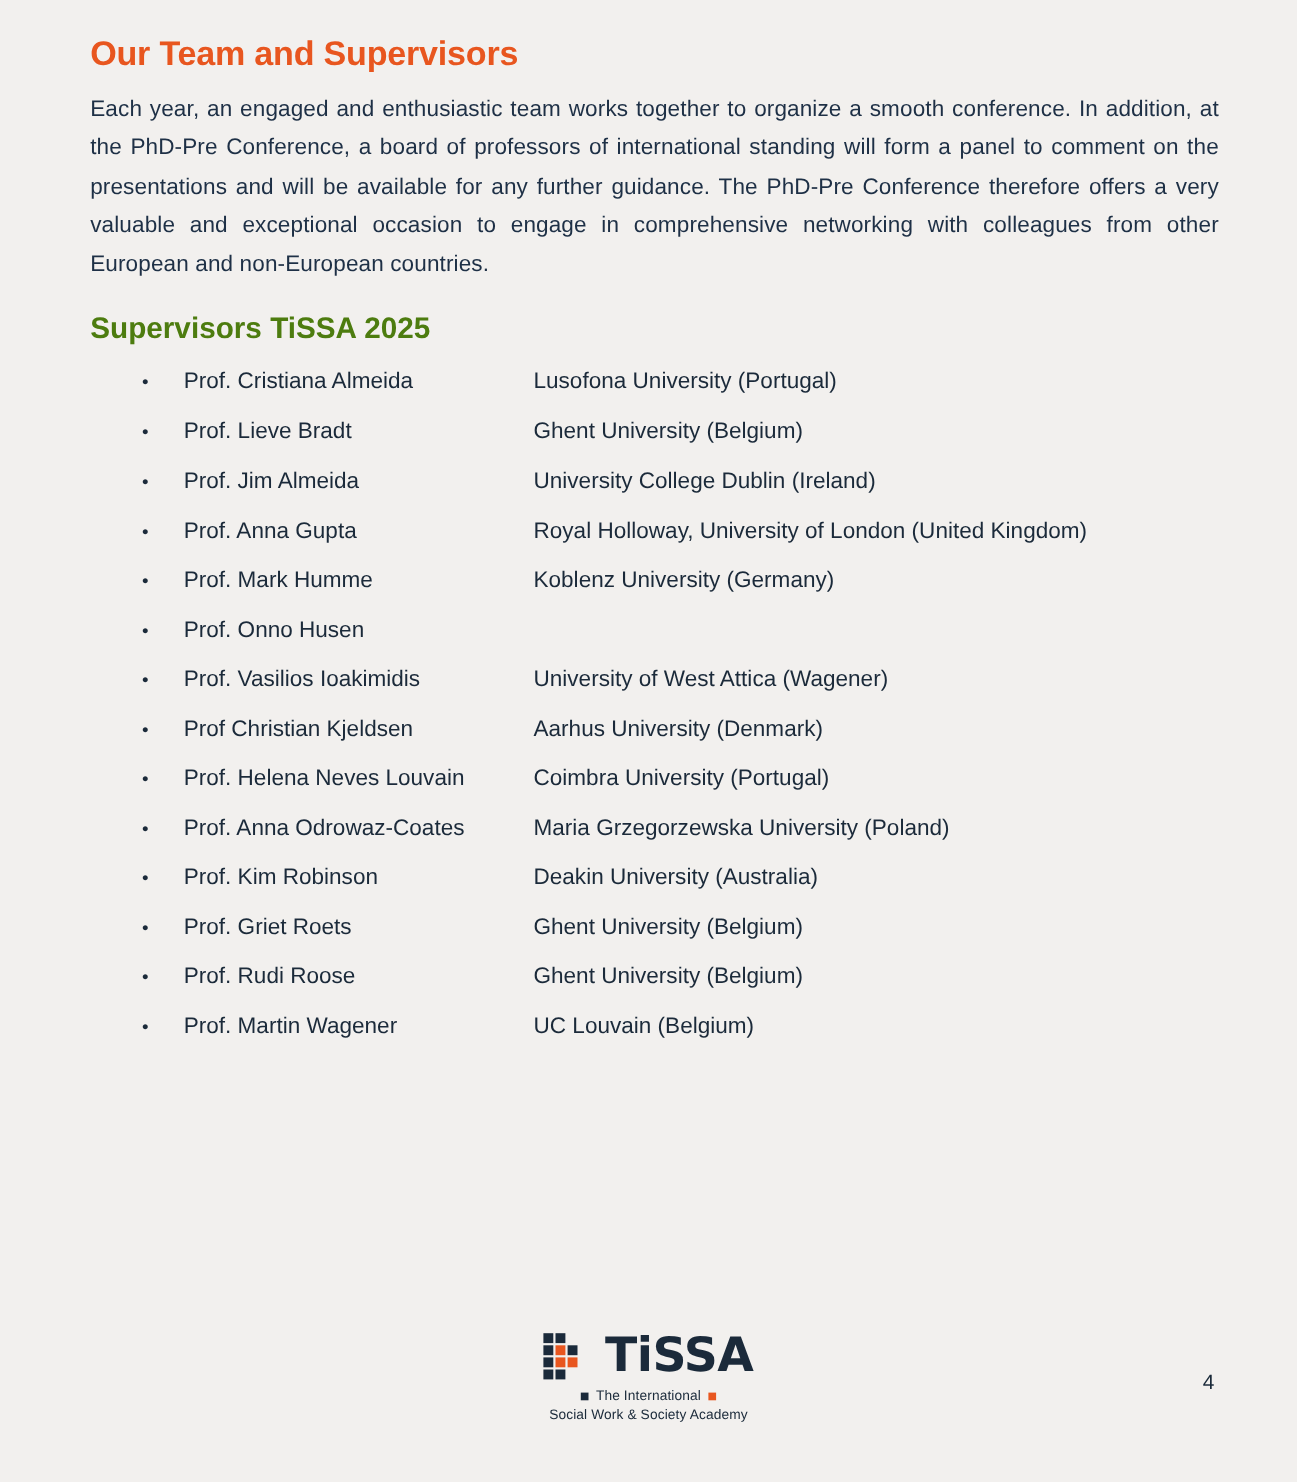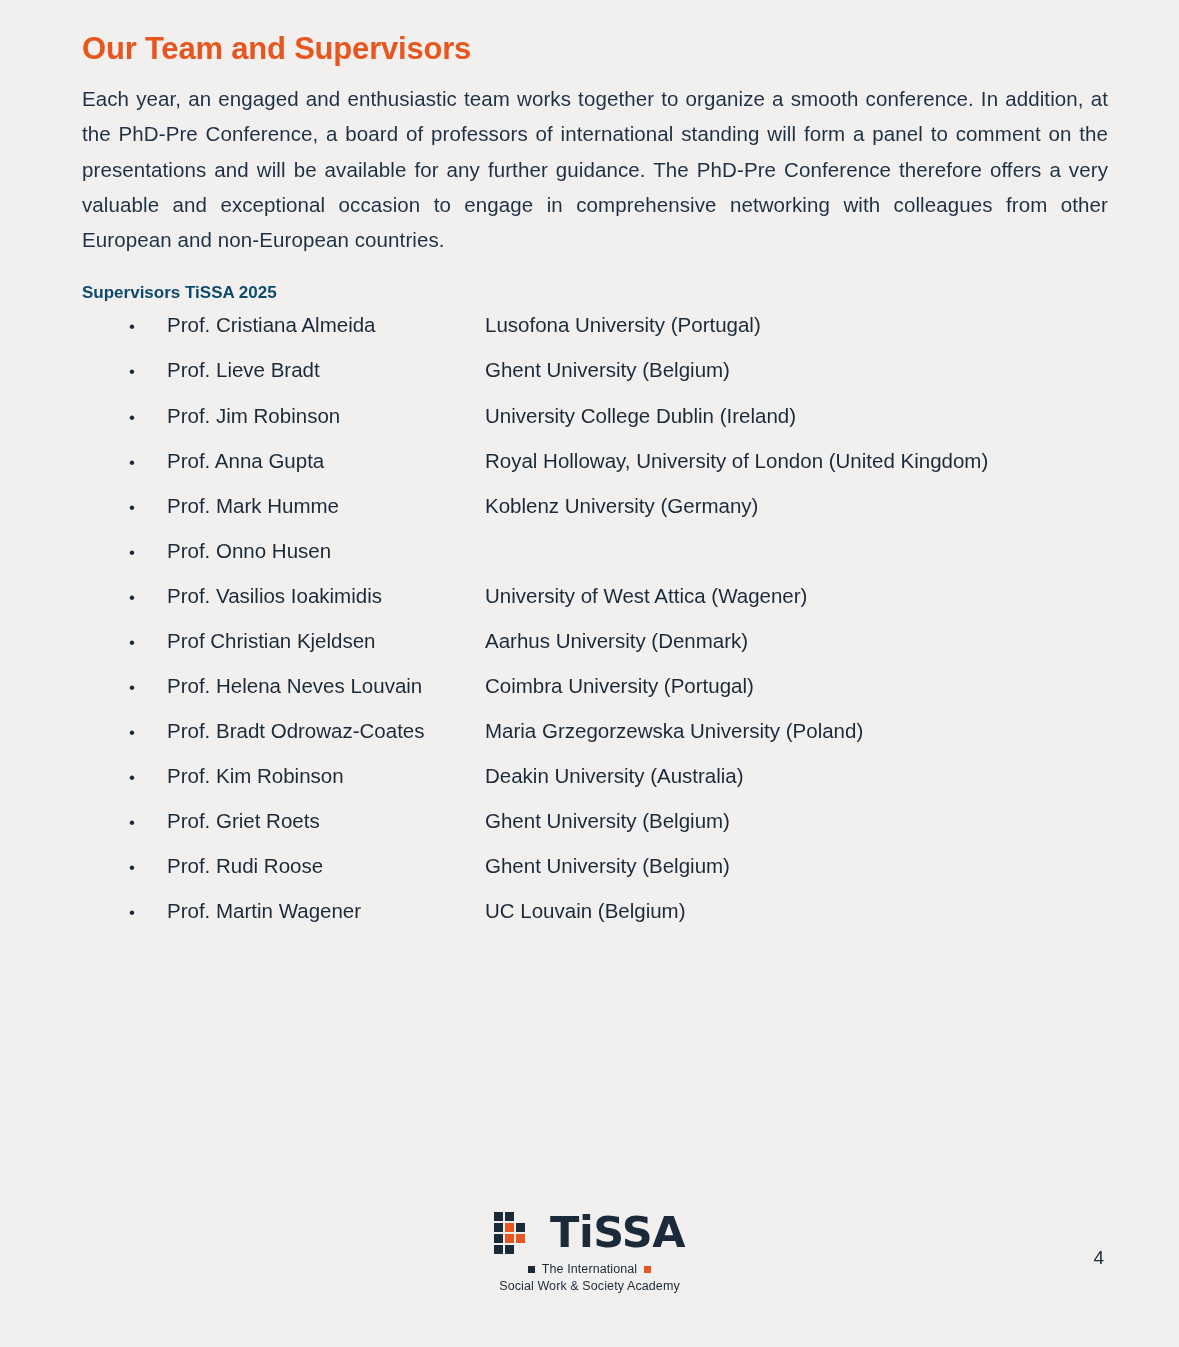--- a/index.html
+++ b/index.html
@@ -39,24 +39,24 @@
   }
   p.intro {
     font-size: 20.5px;
     line-height: 1.72;
     text-align: justify;
     margin: 0 0 26px 0;
     color: #1e3046;
     letter-spacing: 0.1px;
   }
   h2.section-title {
-    font-size: 17px;
+    font-size: 27px;
     font-weight: bold;
-    color: #0c4a6e;
-    margin: 26px 0 11px 0;
+    color: #4d7c0f;
+    margin: 26px 0 22px 0;
   }
   ul.supervisors {
     list-style: none;
     margin: 0;
     padding: 0 0 0 45px;
   }
   ul.supervisors li {
     display: flex;
     align-items: baseline;
     font-size: 20.5px;
@@ -167,21 +167,21 @@
         <span class="sv-name">Prof. Cristiana Almeida</span>
         <span class="sv-affil">Lusofona University (Portugal)</span>
       </li>
       <li>
         <span class="bullet">•</span>
         <span class="sv-name">Prof. Lieve Bradt</span>
         <span class="sv-affil">Ghent University (Belgium)</span>
       </li>
       <li>
         <span class="bullet">•</span>
-        <span class="sv-name">Prof. Jim Robinson</span>
+        <span class="sv-name">Prof. Jim Almeida</span>
         <span class="sv-affil">University College Dublin (Ireland)</span>
       </li>
       <li>
         <span class="bullet">•</span>
         <span class="sv-name">Prof. Anna Gupta</span>
         <span class="sv-affil">Royal Holloway, University of London (United Kingdom)</span>
       </li>
       <li>
         <span class="bullet">•</span>
         <span class="sv-name">Prof. Mark Humme</span>
@@ -201,21 +201,21 @@
         <span class="sv-name">Prof Christian Kjeldsen</span>
         <span class="sv-affil">Aarhus University (Denmark)</span>
       </li>
       <li>
         <span class="bullet">•</span>
         <span class="sv-name">Prof. Helena Neves Louvain</span>
         <span class="sv-affil">Coimbra University (Portugal)</span>
       </li>
       <li>
         <span class="bullet">•</span>
-        <span class="sv-name">Prof. Bradt Odrowaz-Coates</span>
+        <span class="sv-name">Prof. Anna Odrowaz-Coates</span>
         <span class="sv-affil">Maria Grzegorzewska University (Poland)</span>
       </li>
       <li>
         <span class="bullet">•</span>
         <span class="sv-name">Prof. Kim Robinson</span>
         <span class="sv-affil">Deakin University (Australia)</span>
       </li>
       <li>
         <span class="bullet">•</span>
         <span class="sv-name">Prof. Griet Roets</span>

